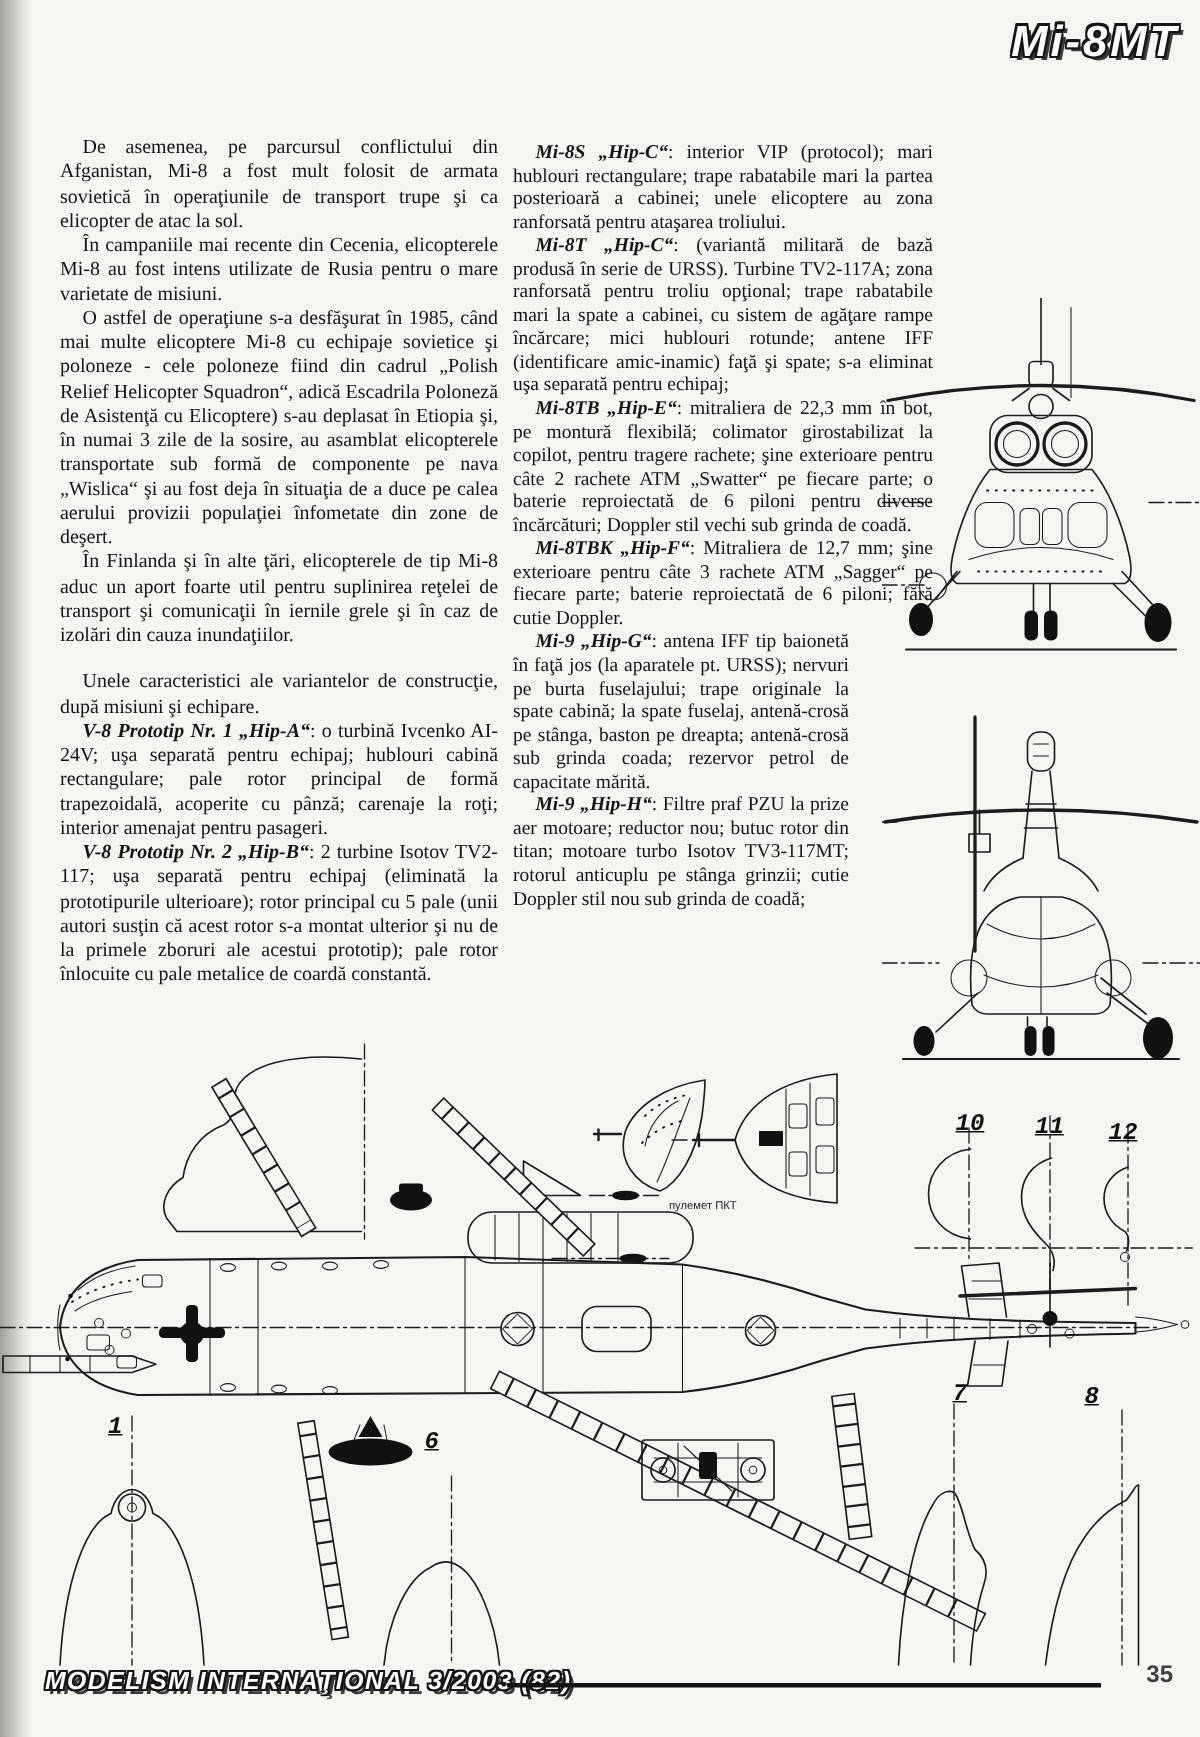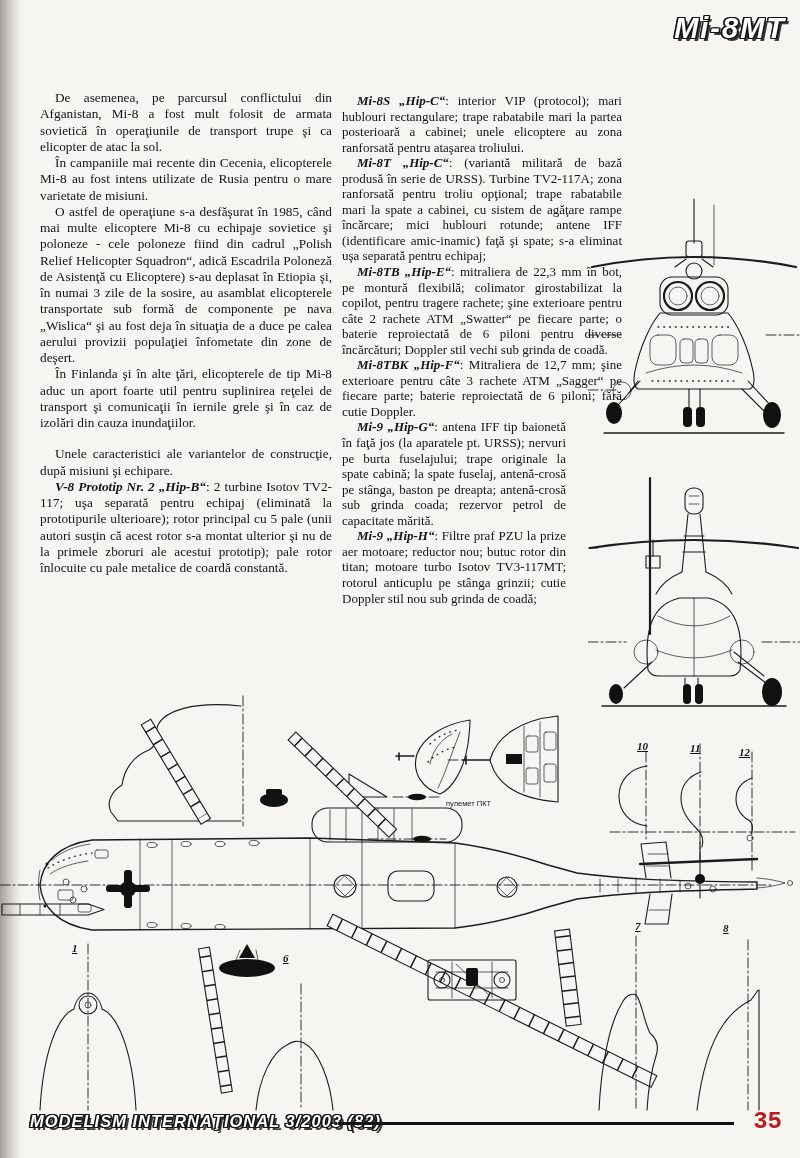--- a/index.html
+++ b/index.html
@@ -21,42 +21,43 @@
   .lead{font-weight:bold;font-style:italic;}
   svg{position:absolute;}
   .ln{stroke:#1c1c1c;fill:none;stroke-width:1.1;stroke-linecap:round;stroke-linejoin:round;}
   .thk{stroke-width:2.2;}
   .thin{stroke-width:0.7;}
   .dd{stroke-dasharray:10 3 2 3;stroke-width:0.9;}
   .dots{stroke-dasharray:0.8 5;stroke-width:1.3;}
   .fillb{fill:#111;stroke:none;}
   .blade-skin{fill:#f6f5f2;stroke:#1c1c1c;stroke-width:1.1;}
   .rung{stroke:#1c1c1c;fill:none;}
-  .sec-num{position:absolute;font-family:Liberation Serif, serif;font-style:italic;font-weight:bold;
-           font-size:11px;text-decoration:underline;color:#111;}
+  .sec-num{position:absolute;font-family:Liberation Mono, monospace;font-style:italic;font-weight:bold;
+           font-size:16px;text-decoration:underline;color:#111;}
   .gun-lbl{font-family:"Liberation Sans",sans-serif;font-size:7.5px;fill:#222;}
   .footer-title{position:absolute;left:30px;top:1112px;font-size:16.5px;letter-spacing:1px;}
   .footer-line{position:absolute;left:338px;top:1122px;width:396px;height:3px;background:#121212;}
-  .page-number{position:absolute;right:18px;top:1108px;font-family:Liberation Mono, monospace;
-               font-weight:bold;font-size:24px;color:#b91c1c;}
+  .page-number{position:absolute;right:18px;top:1108px;font-family:Liberation Sans, sans-serif;
+               font-weight:bold;font-size:16px;color:#404040;}
 </style>
 </head>
 <body>
 
 <div class="page">
   <div class="gutter"></div>
 
   <div class="header-title outline-text">Mi-8MT</div>
 
   <div class="col" id="col-left">
     <p><b class="lead"></b><span>De asemenea, pe parcursul conflictului din Afganistan, Mi-8 a fost mult folosit de armata sovietică în operaţiunile de transport trupe şi ca elicopter de atac la sol.</span></p>
     <p><b class="lead"></b><span>În campaniile mai recente din Cecenia, elicopterele Mi-8 au fost intens utilizate de Rusia pentru o mare varietate de misiuni.</span></p>
     <p><b class="lead"></b><span>O astfel de operaţiune s-a desfăşurat în 1985, când mai multe elicoptere Mi-8 cu echipaje sovietice şi poloneze - cele poloneze fiind din cadrul „Polish Relief Helicopter Squadron“, adică Escadrila Poloneză de Asistenţă cu Elicoptere) s-au deplasat în Etiopia şi, în numai 3 zile de la sosire, au asamblat elicopterele transportate sub formă de componente pe nava „Wislica“ şi au fost deja în situaţia de a duce pe calea aerului provizii populaţiei înfometate din zone de deşert.</span></p>
     <p><b class="lead"></b><span>În Finlanda şi în alte ţări, elicopterele de tip Mi-8 aduc un aport foarte util pentru suplinirea reţelei de transport şi comunicaţii în iernile grele şi în caz de izolări din cauza inundaţiilor.</span></p>
     <p class="gap"><b class="lead"></b><span>Unele caracteristici ale variantelor de construcţie, după misiuni şi echipare.</span></p>
+    <p><b class="lead">V-8 Prototip Nr. 1 „Hip-A“</b><span>: o turbină Ivcenko AI-24V; uşa separată pentru echipaj; hublouri cabină rectangulare; pale rotor principal de formă trapezoidală, acoperite cu pânză; carenaje la roţi; interior amenajat pentru pasageri.</span></p>
     <p><b class="lead">V-8 Prototip Nr. 2 „Hip-B“</b><span>: 2 turbine Isotov TV2-117; uşa separată pentru echipaj (eliminată la prototipurile ulterioare); rotor principal cu 5 pale (unii autori susţin că acest rotor s-a montat ulterior şi nu de la primele zboruri ale acestui prototip); pale rotor înlocuite cu pale metalice de coardă constantă.</span></p>
   </div>
 
   <div class="col" id="col-right">
     <p><b class="lead">Mi-8S „Hip-C“</b><span>: interior VIP (protocol); mari hublouri rectangulare; trape rabatabile mari la partea posterioară a cabinei; unele elicoptere au zona ranforsată pentru ataşarea troliului.</span></p>
     <p><b class="lead">Mi-8T „Hip-C“</b><span>: (variantă militară de bază produsă în serie de URSS). Turbine TV2-117A; zona ranforsată pentru troliu opţional; trape rabatabile mari la spate a cabinei, cu sistem de agăţare rampe încărcare; mici hublouri rotunde; antene IFF (identificare amic-inamic) faţă şi spate; s-a eliminat uşa separată pentru echipaj;</span></p>
     <p><b class="lead">Mi-8TB „Hip-E“</b><span>: mitraliera de 22,3 mm în bot, pe montură flexibilă; colimator girostabilizat la copilot, pentru tragere rachete; şine exterioare pentru câte 2 rachete ATM „Swatter“ pe fiecare parte; o baterie reproiectată de 6 piloni pentru diverse încărcături; Doppler stil vechi sub grinda de coadă.</span></p>
     <p><b class="lead">Mi-8TBK „Hip-F“</b><span>: Mitraliera de 12,7 mm; şine exterioare pentru câte 3 rachete ATM „Sagger“ pe fiecare parte; baterie reproiectată de 6 piloni; fără cutie Doppler.</span></p>
     <p class="narrow"><b class="lead">Mi-9 „Hip-G“</b><span>: antena IFF tip baionetă în faţă jos (la aparatele pt. URSS); nervuri pe burta fuselajului; trape originale la spate cabină; la spate fuselaj, antenă-crosă pe stânga, baston pe dreapta; antenă-crosă sub grinda coada; rezervor petrol de capacitate mărită.</span></p>
     <p class="narrow"><b class="lead">Mi-9 „Hip-H“</b><span>: Filtre praf PZU la prize aer motoare; reductor nou; butuc rotor din titan; motoare turbo Isotov TV3-117MT; rotorul anticuplu pe stânga grinzii; cutie Doppler stil nou sub grinda de coadă;</span></p>

